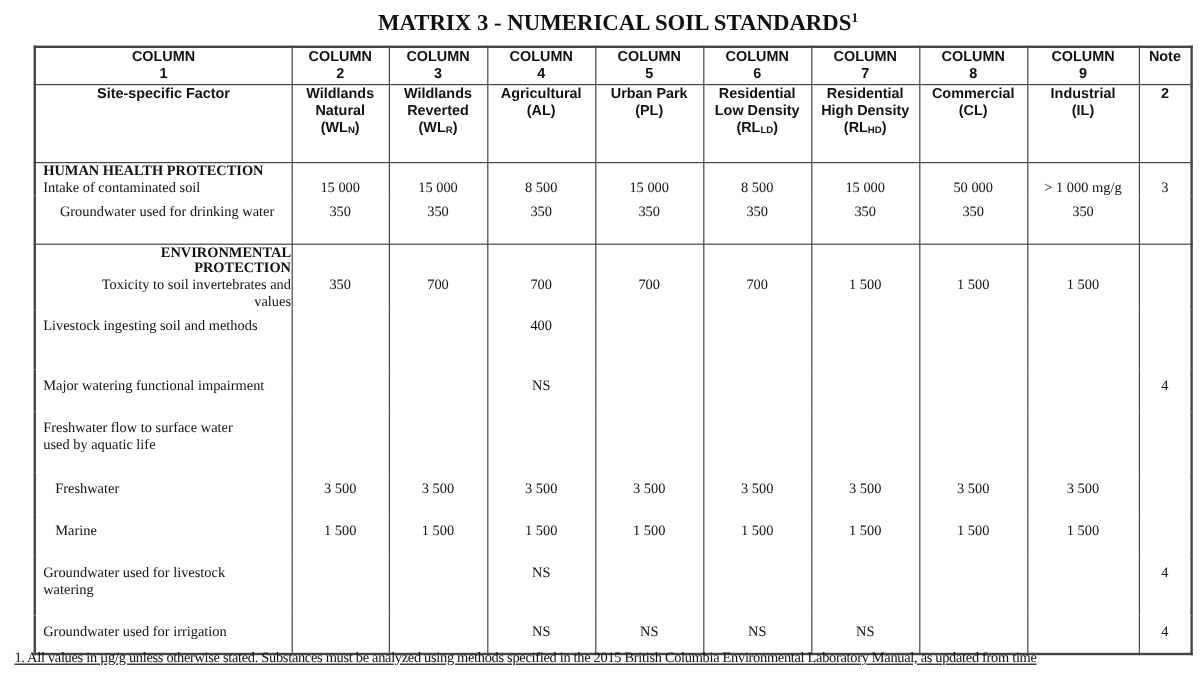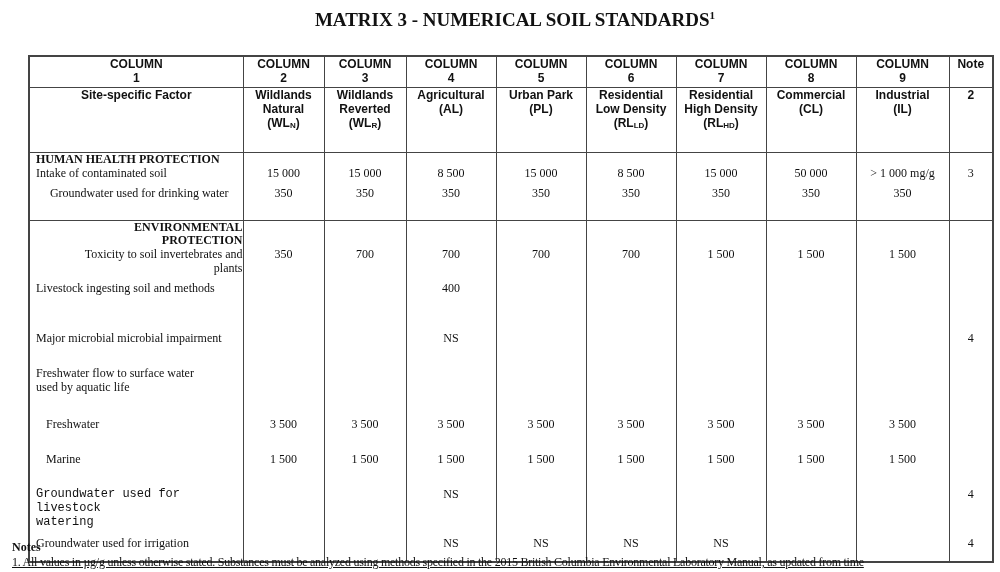--- a/index.html
+++ b/index.html
@@ -2,21 +2,21 @@
 <html><head>
 <meta charset="utf-8">
 <style>
   html, body { margin:0; padding:0; background:#ffffff; }
   body { width:1000px; height:572px; overflow:hidden; position:relative; color:#111; }
   .title-block { position:absolute; left:0; top:4px; width:1000px; text-align:center; font-family:"Liberation Serif", serif; font-weight:bold; color:#111; }
   .t1 { font-size:19px; line-height:22px; padding-left:30px; }
   .t1 sup { font-size:11px; vertical-align:7px; }
   .t2 { font-size:19px; line-height:22px; padding-left:20px; }
   .t2 .sc { font-size:14px; }
-  table.matrix { position:absolute; left:28px; top:55px; border-collapse:collapse; border:2px solid #444; table-layout:fixed; width:964px; }
+  table.matrix { position:absolute; left:28px; top:38px; border-collapse:collapse; border:2px solid #444; table-layout:fixed; width:964px; }
   table.matrix td, table.matrix th { border:1px solid #444; padding:0; vertical-align:top; }
   th { font-family:"Liberation Sans", sans-serif; font-weight:bold; font-size:12px; text-align:center; line-height:14px; color:#111; }
   .hdr1 th { height:30px; vertical-align:top; padding-top:2px; }
   .hdr2 th { height:64px; vertical-align:middle; border-bottom:4px double #444; }
   .hdr2 th sub { font-size:8px; vertical-align:-1px; }
   .sec td { font-family:"Liberation Serif", serif; font-size:12px; }
   .sec-first td { border-top:4px double #444; }
   .lab { padding-left:6px !important; text-align:left; }
   .val { text-align:center; }
   .sec-head { font-weight:bold; display:block; line-height:13px; }
@@ -197,21 +197,21 @@
         </td>
         <td class="note" style="padding-top: 6px; border-bottom: 1px solid rgb(68, 68, 68) !important;">
           <span class="cell-line"></span>
         </td>
       </tr>
       <tr class="sec sec-first rowpad">
         <td class="lab" style="height: 50px; text-align: right;">
           <span class="sec-head">ENVIRONMENTAL</span>
           <span class="sec-head">PROTECTION</span>
           <span class="cell-line">Toxicity to soil invertebrates and</span>
-          <span class="cell-line">plants</span>
+          <span class="cell-line">values</span>
         </td>
         <td class="val" style="padding-top: 26px;">
           <span class="cell-line">350</span>
         </td>
         <td class="val" style="padding-top: 26px;">
           <span class="cell-line">700</span>
         </td>
         <td class="val" style="padding-top: 26px;">
           <span class="cell-line">700</span>
         </td>
@@ -261,21 +261,21 @@
         </td>
         <td class="val" style="padding-top: 6px;">
           <span class="cell-line"></span>
         </td>
         <td class="note" style="padding-top: 6px;">
           <span class="cell-line"></span>
         </td>
       </tr>
       <tr class="sec rowpad">
         <td class="lab" style="height: 29px; padding-top: 6px;">
-          <span class="cell-line">Major microbial microbial impairment</span>
+          <span class="cell-line">Major watering functional impairment</span>
         </td>
         <td class="val" style="padding-top: 6px;">
           <span class="cell-line"></span>
         </td>
         <td class="val" style="padding-top: 6px;">
           <span class="cell-line"></span>
         </td>
         <td class="val" style="padding-top: 6px;">
           <span class="cell-line">NS</span>
         </td>
@@ -389,21 +389,21 @@
           <span class="cell-line">1 500</span>
         </td>
         <td class="val" style="padding-top: 6px;">
           <span class="cell-line">1 500</span>
         </td>
         <td class="note" style="padding-top: 6px;">
           <span class="cell-line"></span>
         </td>
       </tr>
       <tr class="sec rowpad">
-        <td class="lab" style="height: 43px; padding-top: 6px; font-family: Liberation Mono, monospace;">
+        <td class="lab" style="height: 43px; padding-top: 6px;">
           <span class="cell-line">Groundwater used for livestock</span>
           <span class="cell-line">watering</span>
         </td>
         <td class="val" style="padding-top: 6px;">
           <span class="cell-line"></span>
         </td>
         <td class="val" style="padding-top: 6px;">
           <span class="cell-line"></span>
         </td>
         <td class="val" style="padding-top: 6px;">
@@ -457,15 +457,14 @@
           <span class="cell-line"></span>
         </td>
         <td class="note" style="padding-top: 6px; border-bottom: 1px solid rgb(68, 68, 68) !important;">
           <span class="cell-line">4</span>
         </td>
       </tr>
     </tbody>
 </table>
 
 <div class="notes">
-  <div class="nt">Notes</div>
   <div class="n1">1.  All values in µg/g unless otherwise stated.  Substances must be analyzed using methods specified in the 2015 British Columbia Environmental Laboratory Manual, as updated from time</div>
 </div>
 
 </body></html>

